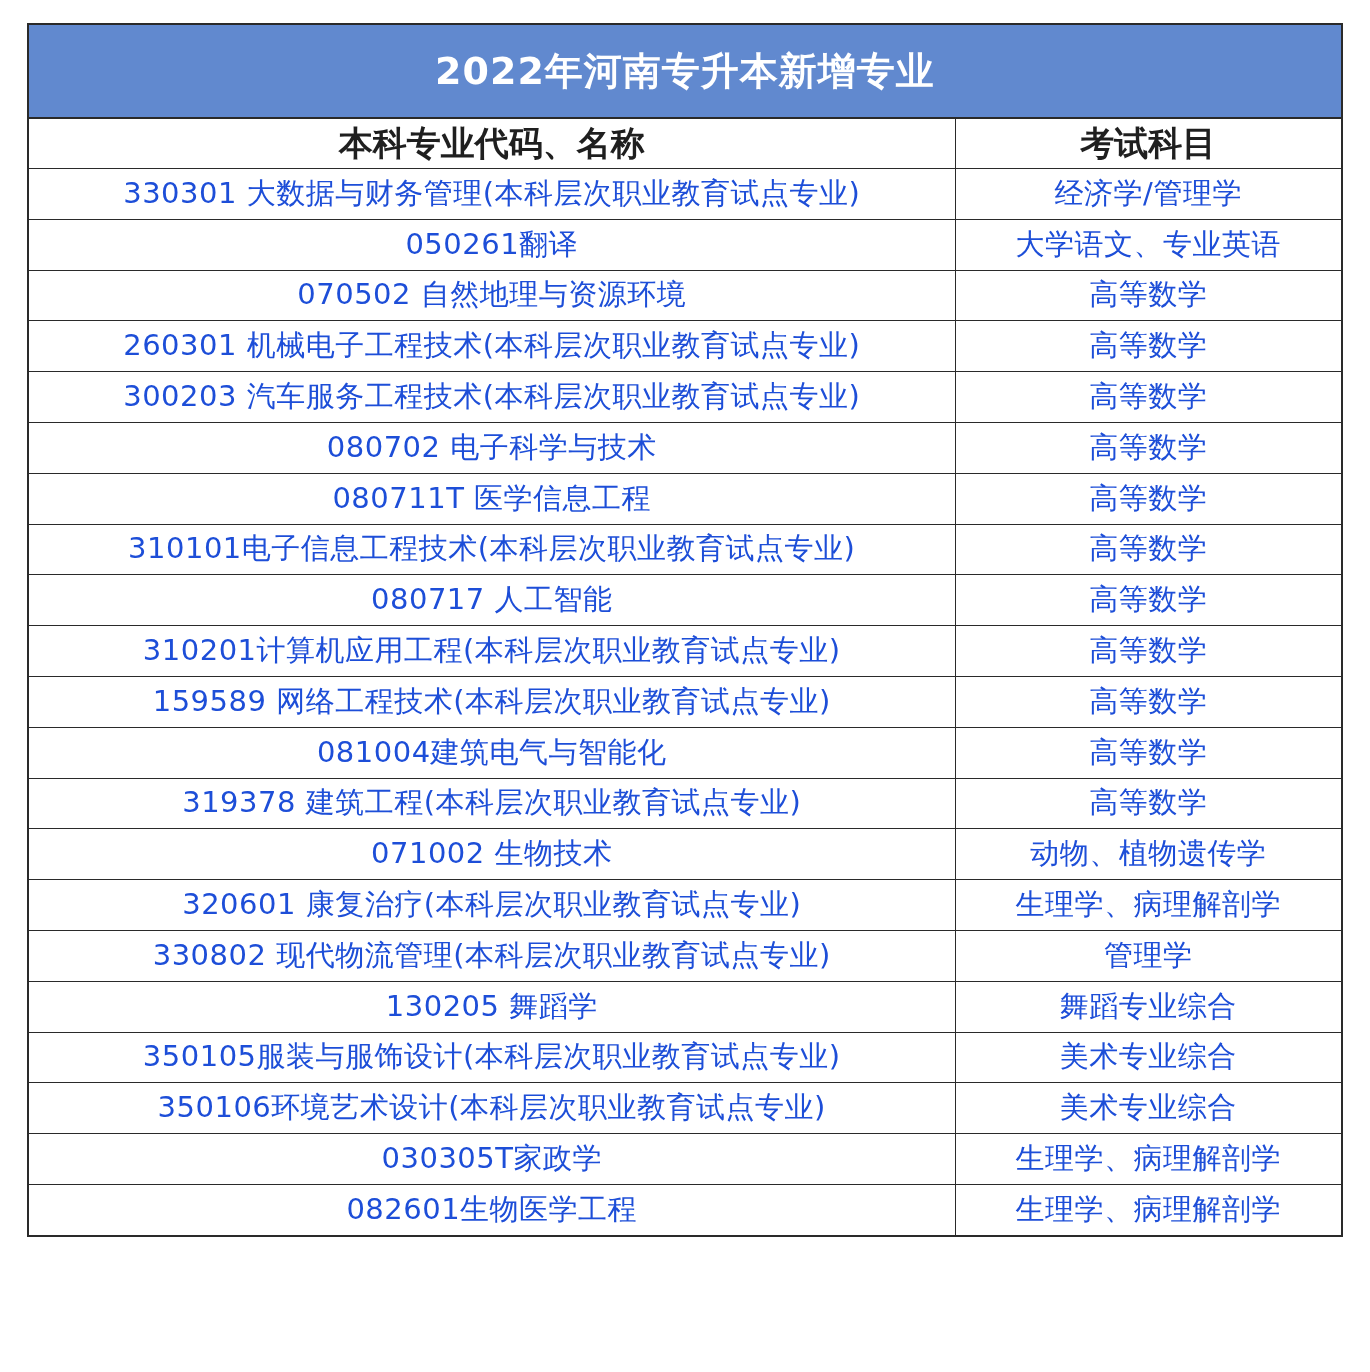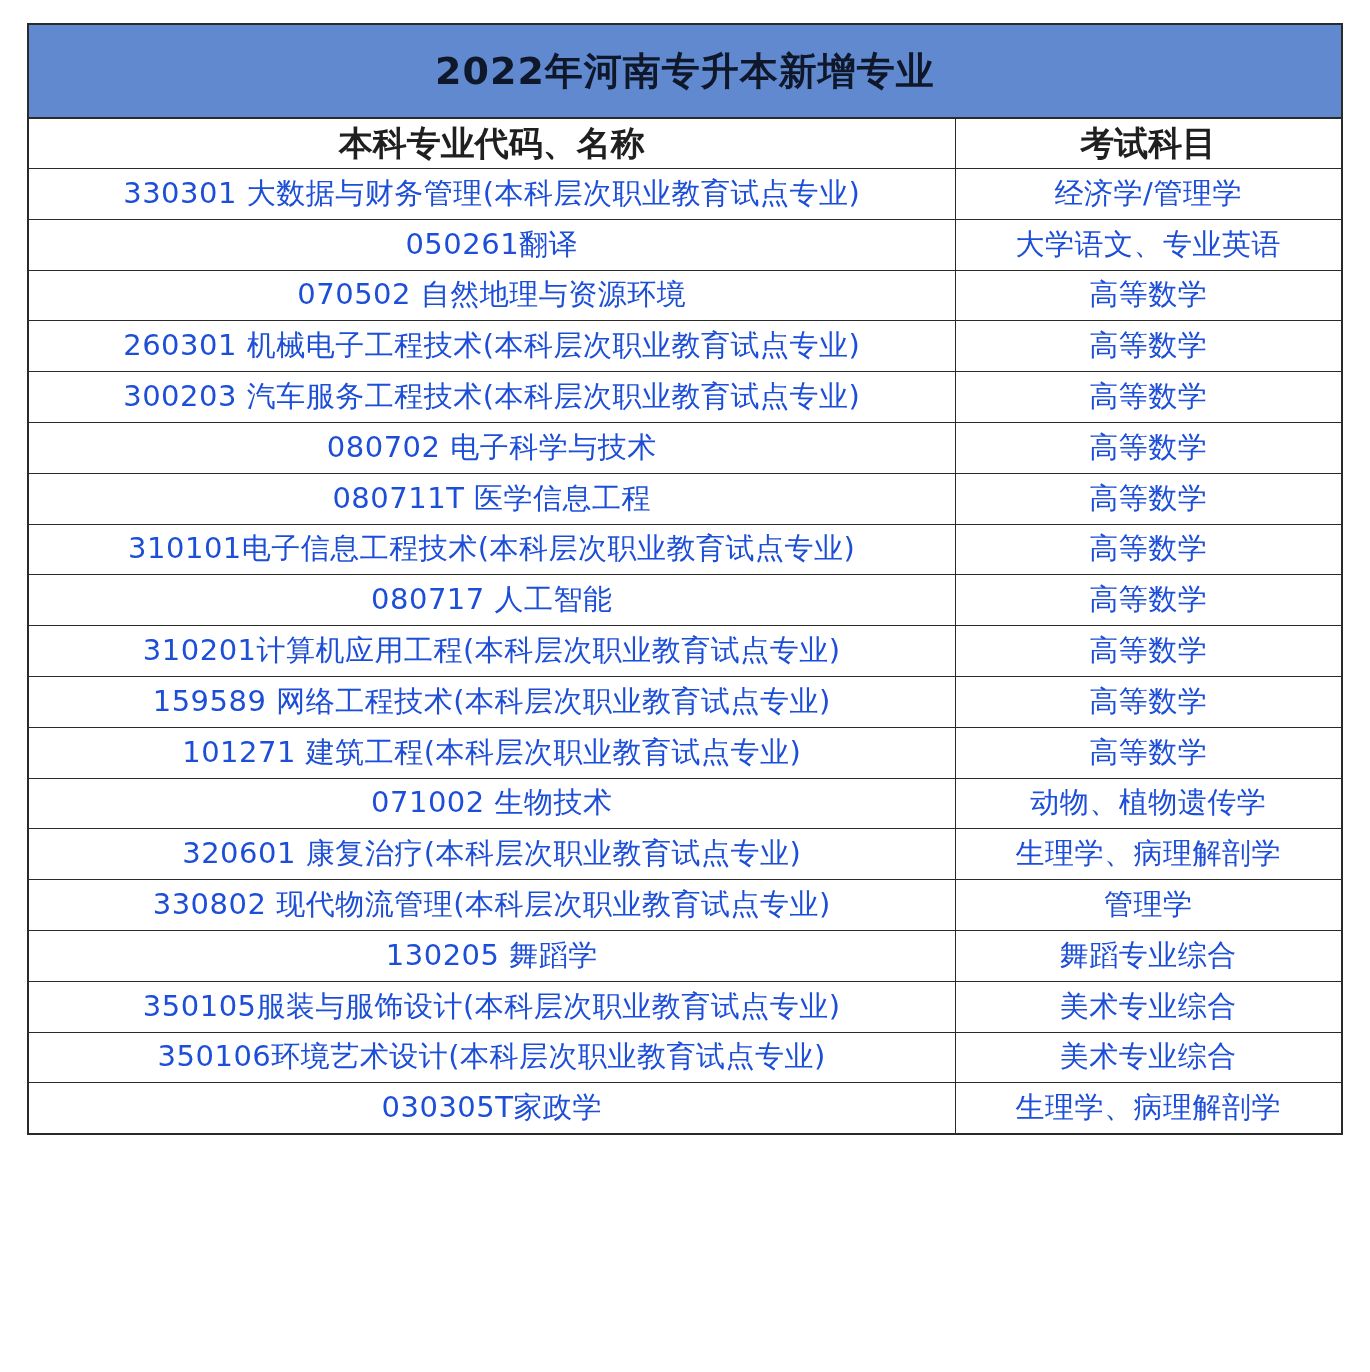--- a/index.html
+++ b/index.html
@@ -22,21 +22,21 @@
       border: 2px solid #2a2a2a;
       box-sizing: border-box;
     }
     .title-band {
       height: 92px;
       background: #6189cf;
       border-bottom: 2px solid #2a2a2a;
       display: flex;
       align-items: center;
       justify-content: center;
-      color: #0f172a;
+      color: #ffffff;
       font-weight: bold;
       font-size: 38px;
       letter-spacing: 1px;
     }
     table {
       width: 100%;
       border-collapse: collapse;
       table-layout: fixed;
     }
     col.c1 { width: 926px; }
@@ -122,21 +122,25 @@
         </tr>
       <tr>
           <td>310201计算机应用工程(本科层次职业教育试点专业)</td>
           <td>高等数学</td>
         </tr>
       <tr>
           <td>159589 网络工程技术(本科层次职业教育试点专业)</td>
           <td>高等数学</td>
         </tr>
       <tr>
-          <td>101271 建筑工程(本科层次职业教育试点专业)</td>
+          <td>081004建筑电气与智能化</td>
+          <td>高等数学</td>
+        </tr>
+      <tr>
+          <td>319378 建筑工程(本科层次职业教育试点专业)</td>
           <td>高等数学</td>
         </tr>
       <tr>
           <td>071002 生物技术</td>
           <td>动物、植物遗传学</td>
         </tr>
       <tr>
           <td>320601 康复治疗(本科层次职业教育试点专业)</td>
           <td>生理学、病理解剖学</td>
         </tr>
@@ -153,15 +157,19 @@
           <td>美术专业综合</td>
         </tr>
       <tr>
           <td>350106环境艺术设计(本科层次职业教育试点专业)</td>
           <td>美术专业综合</td>
         </tr>
       <tr>
           <td>030305T家政学</td>
           <td>生理学、病理解剖学</td>
         </tr>
+      <tr>
+          <td>082601生物医学工程</td>
+          <td>生理学、病理解剖学</td>
+        </tr>
     </tbody>
   </table>
 </div>
 
 </body></html>

